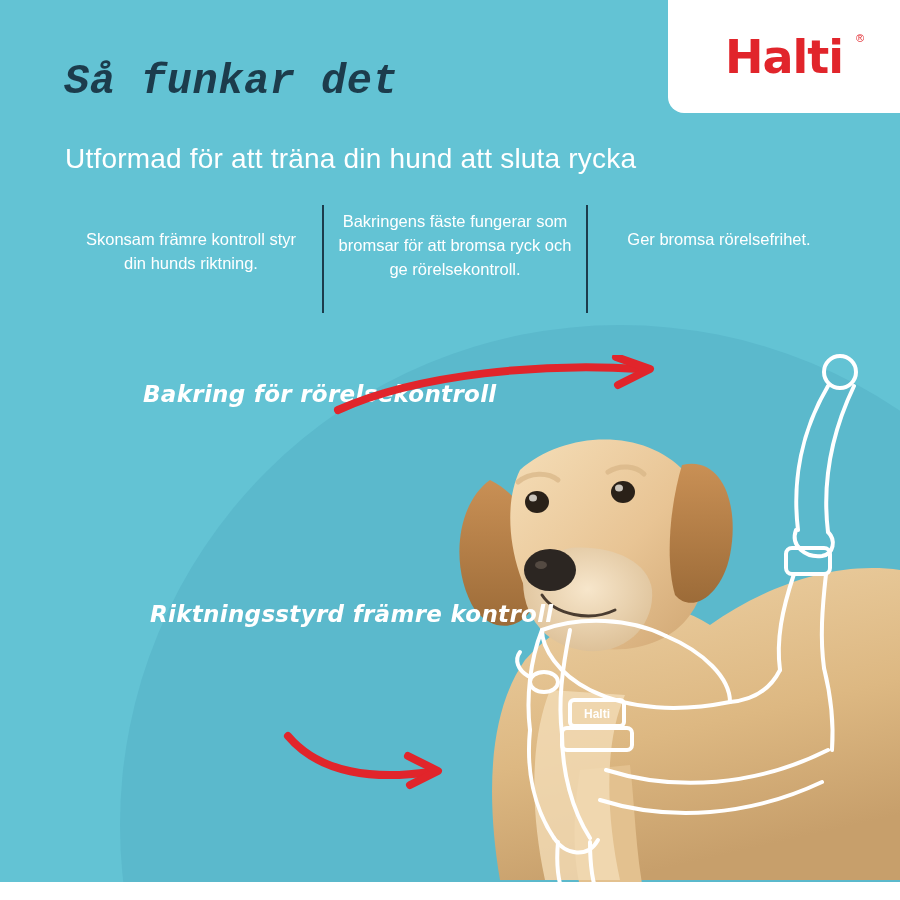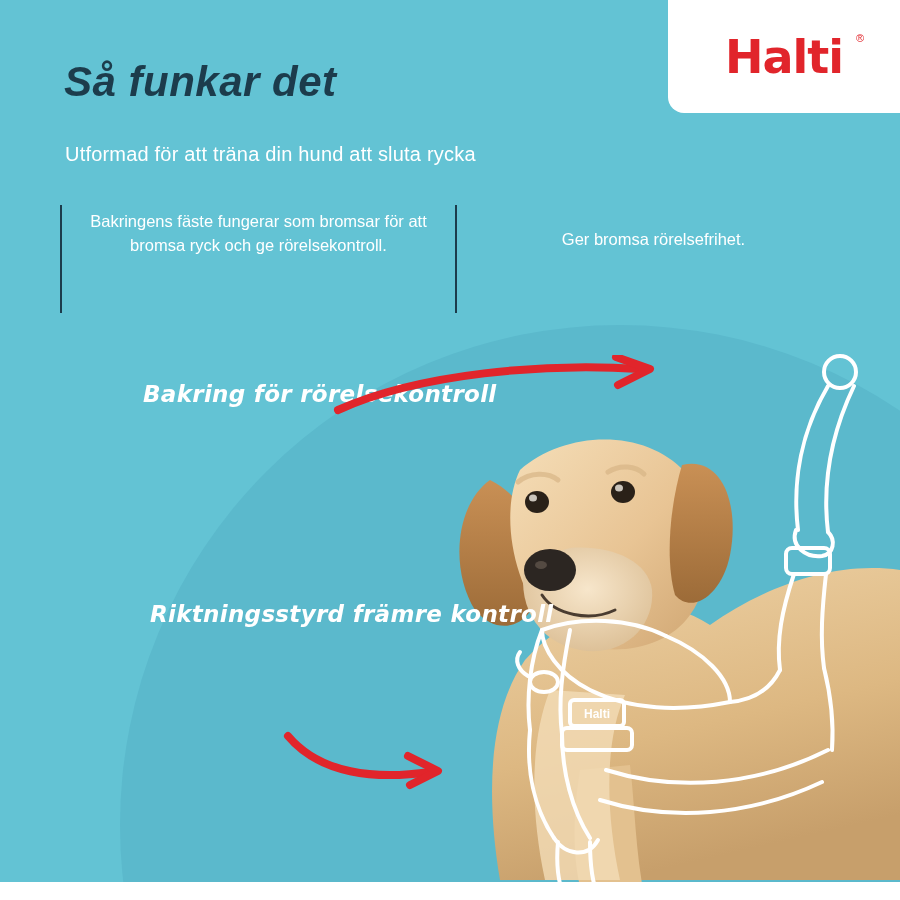--- a/index.html
+++ b/index.html
@@ -70,32 +70,32 @@
     font-size: 11px;
     font-weight: normal;
     color: #e1252b;
   }
 
   
   .title {
     position: absolute;
     left: 64px;
     top: 58px;
-    font-family: Liberation Sans, sans-serif;
+    font-family: Liberation Mono, monospace;
     font-weight: bold;
     font-style: italic;
     font-size: 42px;
     letter-spacing: 0.5px;
     color: #1c3c4c;
   }
   .subtitle {
     position: absolute;
     left: 65px;
     top: 143px;
-    font-size: 20px;
+    font-size: 28px;
     color: #ffffff;
     letter-spacing: 0.2px;
     text-align: right;
   }
 
   
   .features {
     position: absolute;
     left: 60px;
     top: 200px;
@@ -254,20 +254,21 @@
 
   <div class="logo-card">
     <div class="logo-text">Halti</div>
     <span class="logo-reg" style="position:absolute; top:32px; right:36px;">®</span>
   </div>
 
   <div class="title">Så funkar det</div>
   <div class="subtitle">Utformad för att träna din hund att sluta rycka</div>
 
   <div class="features">
+    <div class="feature col-1">Skonsam främre kontroll styr din hunds riktning.</div>
     <div class="divider"></div>
     <div class="feature col-2">Bakringens fäste fungerar som bromsar för att bromsa ryck och ge rörelsekontroll.</div>
     <div class="divider"></div>
     <div class="feature col-3">Ger bromsa rörelsefrihet.</div>
   </div>
 
   <div class="callout callout-top">
     <span>Bakring för rörelsekontroll</span>
   </div>
   <svg class="arrow-svg arrow-top" width="340" height="70" viewBox="0 0 340 70">

